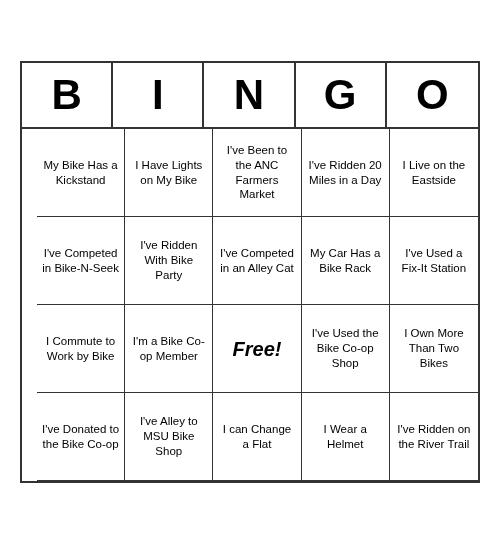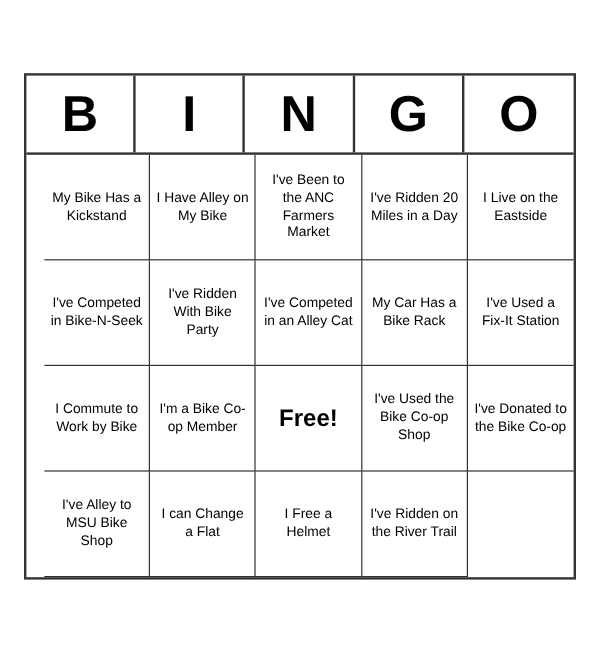--- a/index.html
+++ b/index.html
@@ -52,47 +52,49 @@
     }
     .bingo-cell:nth-child(5n) {
       border-right: none;
     }
     .bingo-cell:nth-child(n+21) {
       
     }
     .bingo-cell.free {
       font-size: 20px;
       font-weight: bold;
+      font-style: italic;
     }
   </style>
 </head>
 <body>
 
 <div class="bingo-card">
   <div class="bingo-header">
   <div class="bingo-letter">B</div>
       <div class="bingo-letter">I</div>
       <div class="bingo-letter">N</div>
       <div class="bingo-letter">G</div>
       <div class="bingo-letter">O</div>
     </div>
   <div class="bingo-grid">
   <div class="bingo-cell">My Bike Has a Kickstand</div>
-      <div class="bingo-cell">I Have Alley on My Bike</div>
+      <div class="bingo-cell">I Have Lights on My Bike</div>
       <div class="bingo-cell">I've Been to the ANC Farmers Market</div>
       <div class="bingo-cell">I've Ridden 20 Miles in a Day</div>
       <div class="bingo-cell">I Live on the Eastside</div>
       <div class="bingo-cell">I've Competed in Bike-N-Seek</div>
       <div class="bingo-cell">I've Ridden With Bike Party</div>
       <div class="bingo-cell">I've Competed in an Alley Cat</div>
       <div class="bingo-cell">My Car Has a Bike Rack</div>
       <div class="bingo-cell">I've Used a Fix-It Station</div>
       <div class="bingo-cell">I Commute to Work by Bike</div>
       <div class="bingo-cell">I'm a Bike Co-op Member</div>
       <div class="bingo-cell free">Free!</div>
       <div class="bingo-cell">I've Used the Bike Co-op Shop</div>
+      <div class="bingo-cell">I Own More Than Two Bikes</div>
       <div class="bingo-cell">I've Donated to the Bike Co-op</div>
       <div class="bingo-cell">I've Alley to MSU Bike Shop</div>
       <div class="bingo-cell">I can Change a Flat</div>
-      <div class="bingo-cell">I Free a Helmet</div>
+      <div class="bingo-cell">I Wear a Helmet</div>
       <div class="bingo-cell">I've Ridden on the River Trail</div>
     </div>
 </div>
 
 </body></html>

